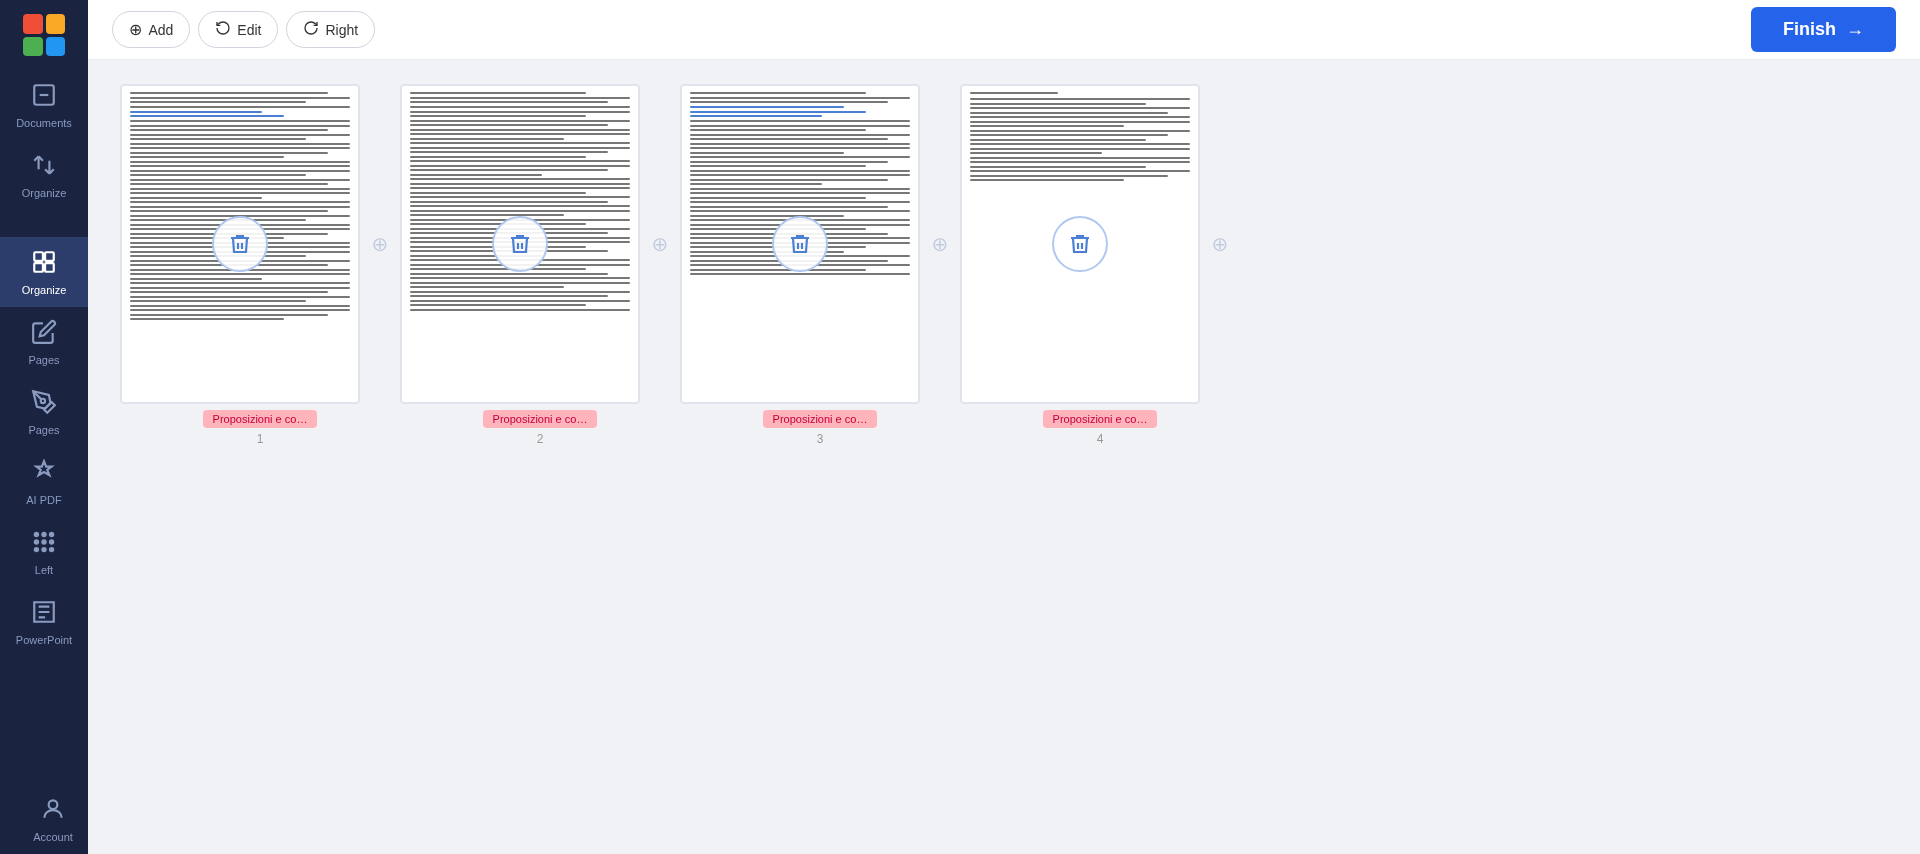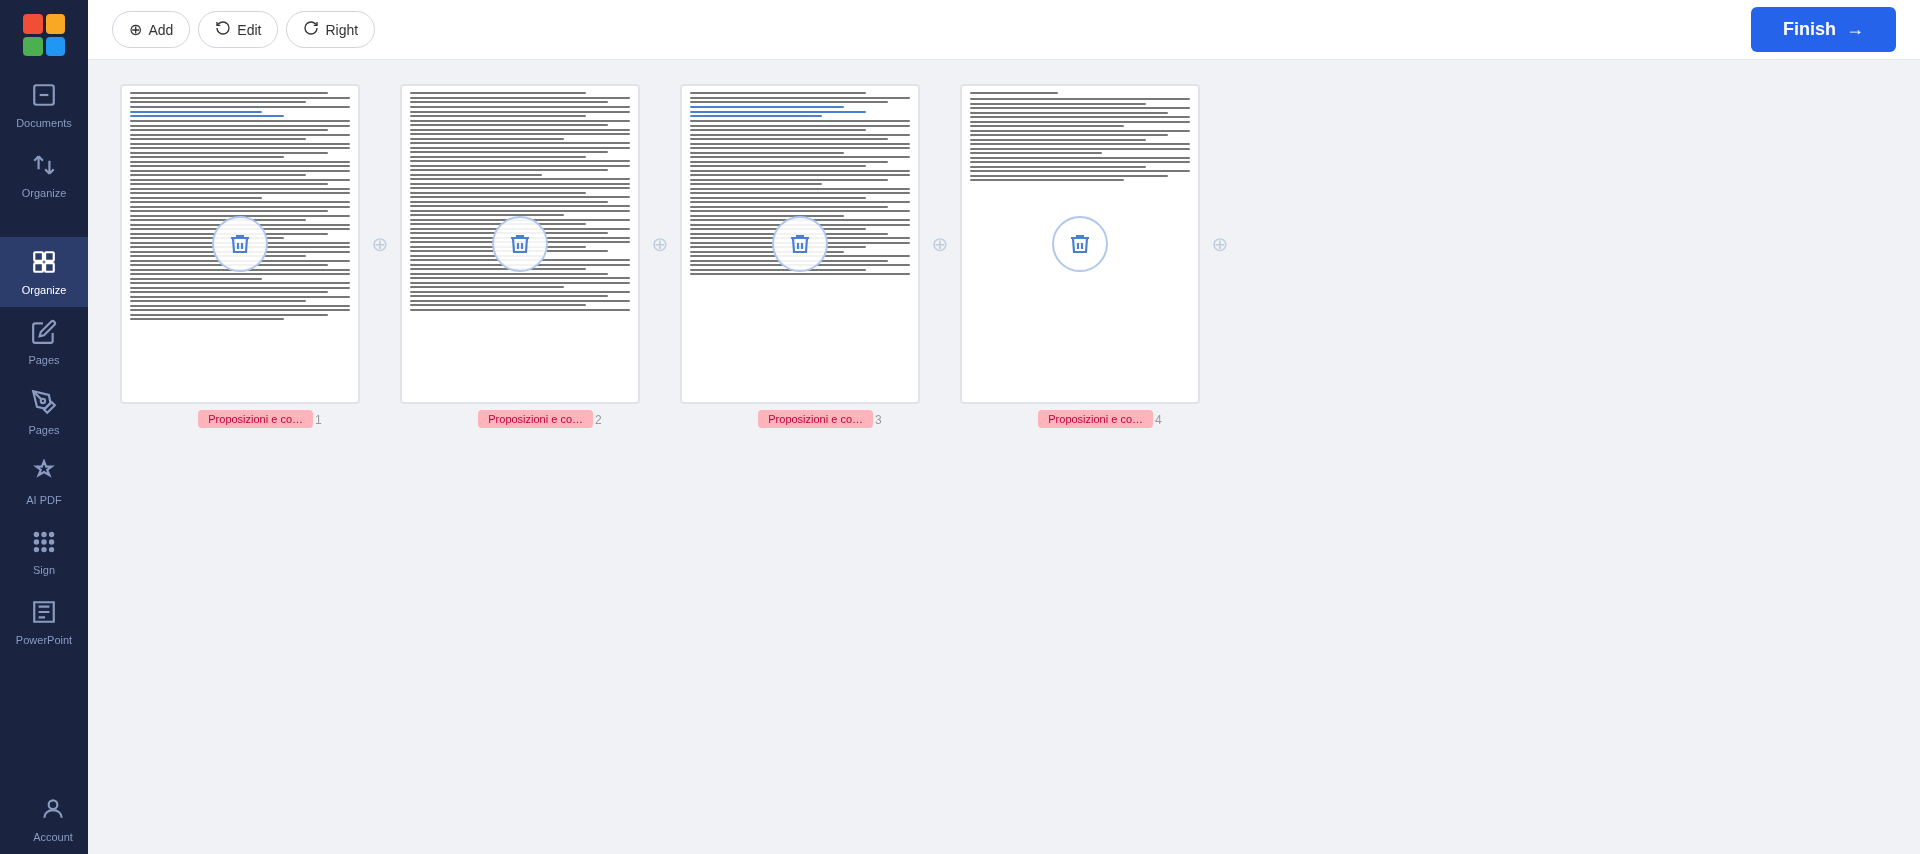--- a/index.html
+++ b/index.html
@@ -231,20 +231,21 @@
       padding: 6px 8px;
       font-size: 2.8px;
       line-height: 1.5;
       color: #333;
       overflow: hidden;
     }
 
     .page-label-container {
       margin-top: 6px;
       display: flex;
+      flex-direction: column;
       align-items: center;
       gap: 2px;
     }
 
     .page-filename {
       background: #ffb3ba;
       color: #c0003a;
       font-size: 11px;
       font-weight: 500;
       padding: 3px 10px;
@@ -398,21 +399,21 @@
           <circle cx="12" cy="5" r="1.5" fill="currentColor"></circle>
           <circle cx="19" cy="5" r="1.5" fill="currentColor"></circle>
           <circle cx="5" cy="12" r="1.5" fill="currentColor"></circle>
           <circle cx="12" cy="12" r="1.5" fill="currentColor"></circle>
           <circle cx="19" cy="12" r="1.5" fill="currentColor"></circle>
           <circle cx="5" cy="19" r="1.5" fill="currentColor"></circle>
           <circle cx="12" cy="19" r="1.5" fill="currentColor"></circle>
           <circle cx="19" cy="19" r="1.5" fill="currentColor"></circle>
         </svg>
     </span>
-    <span class="nav-label">Sign</span>
+    <span class="nav-label">Left</span>
   </div>
 
   <div class="sidebar-nav-item">
     <span class="nav-icon">
       <svg width="26" height="26" viewBox="0 0 24 24" fill="none" stroke="currentColor" stroke-width="2">
           <path d="M3 3h18v18H3z"></path>
           <path d="M7 7h10M7 12h10M7 17h6"></path>
         </svg>
     </span>
     <span class="nav-label">PowerPoint</span>

